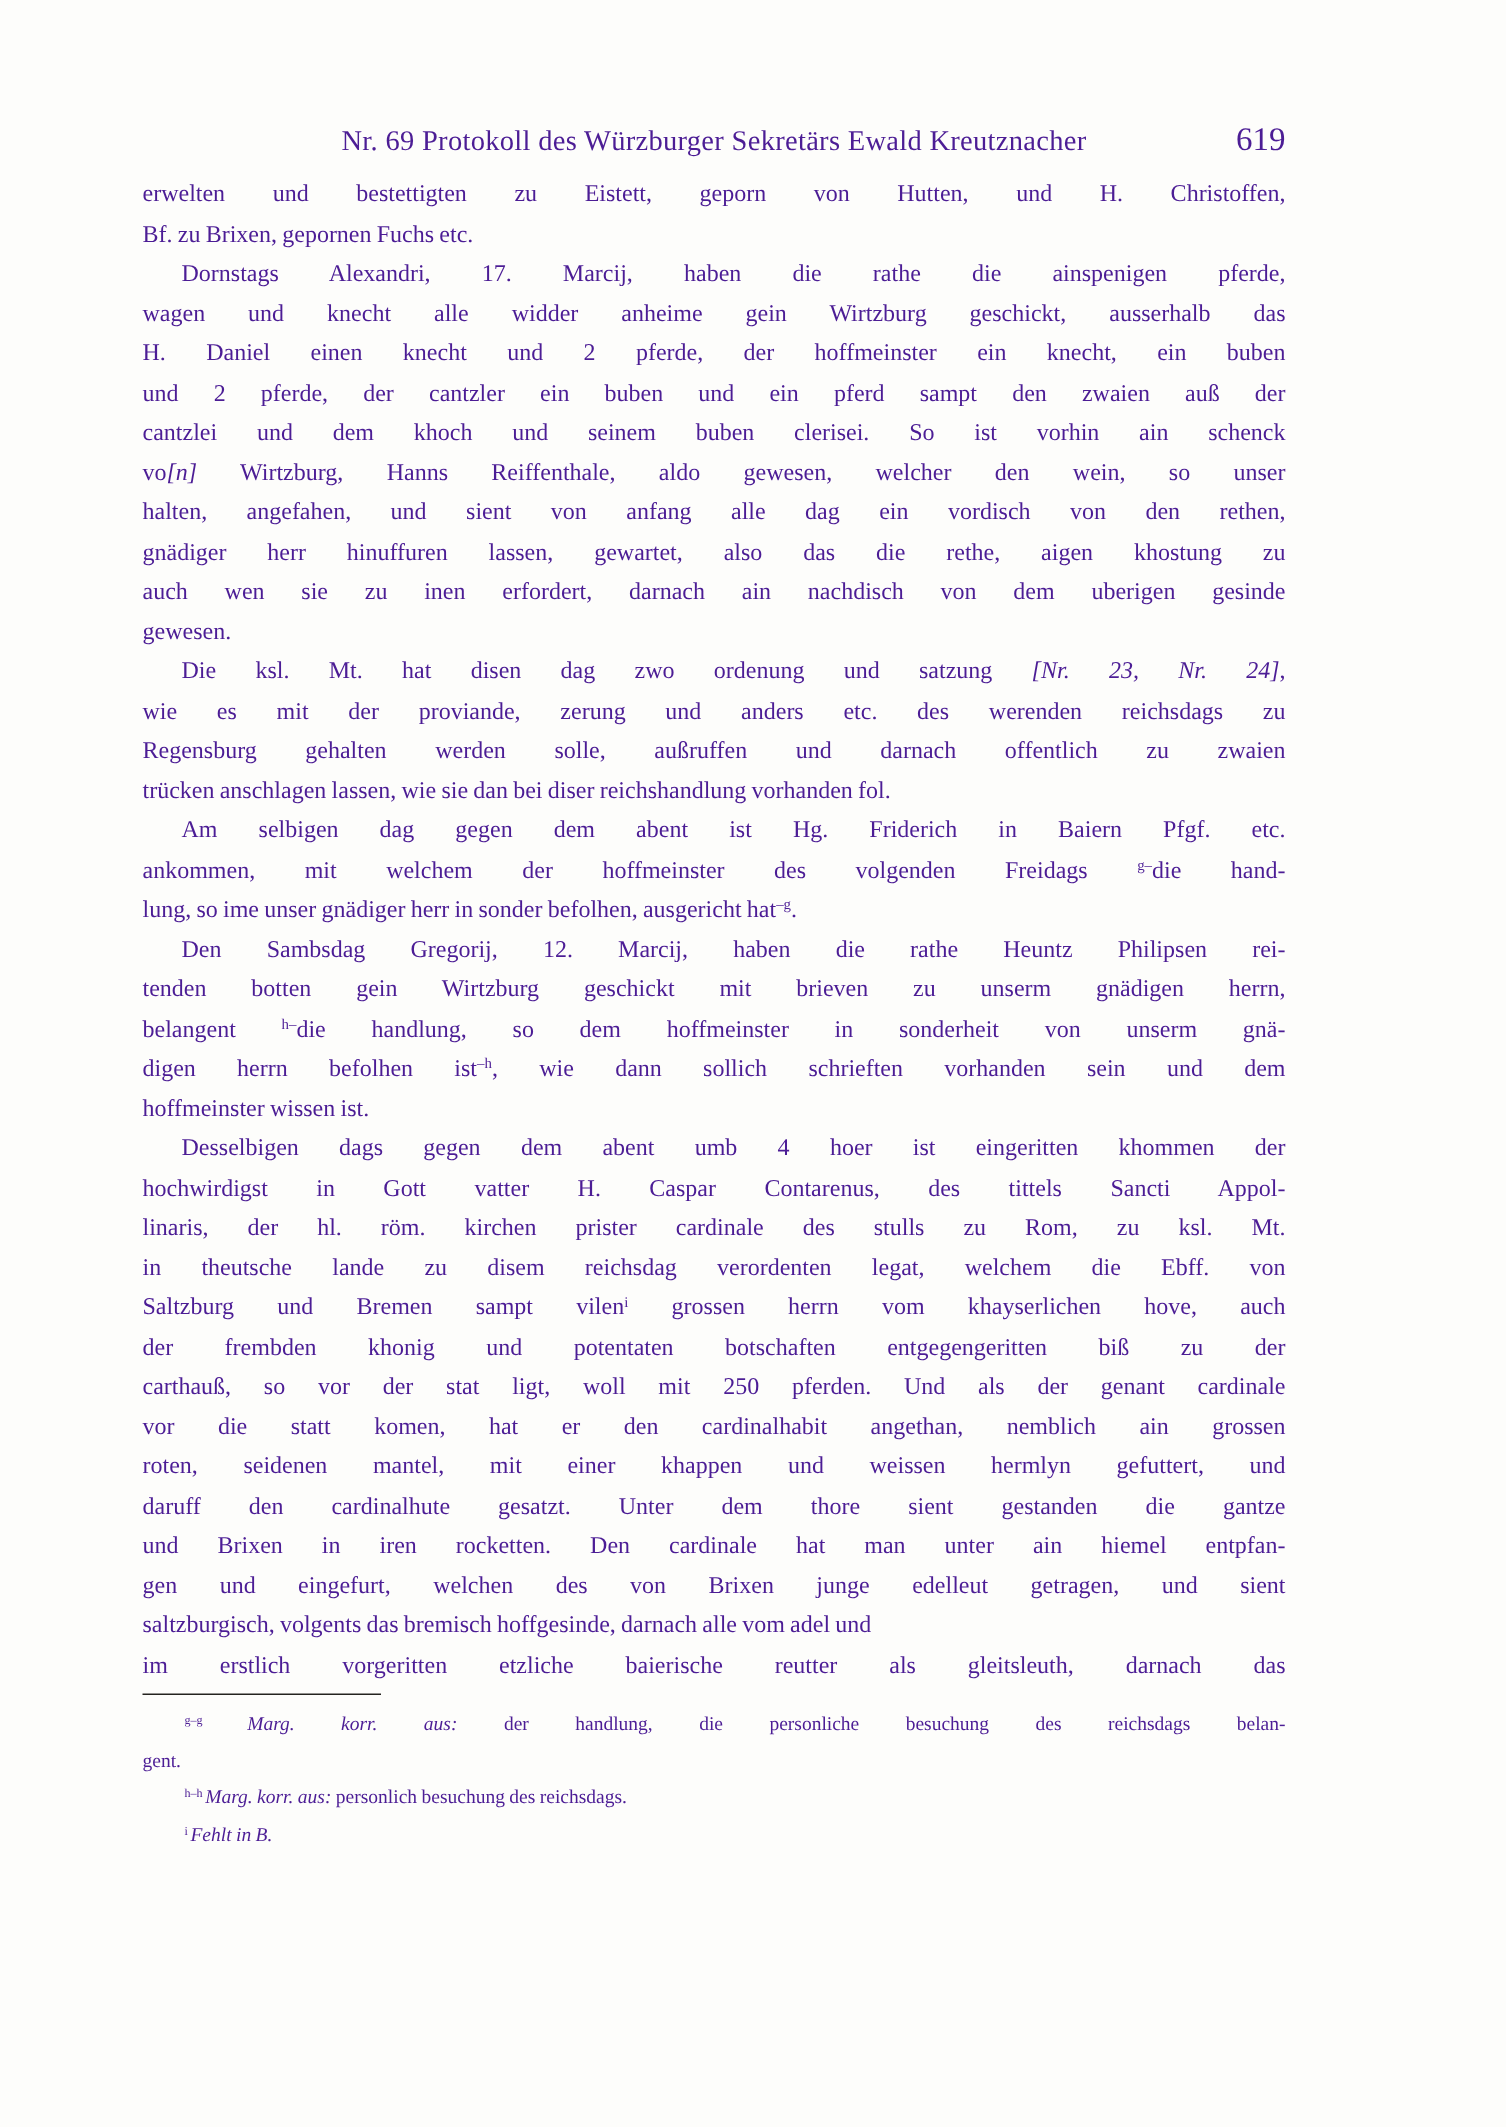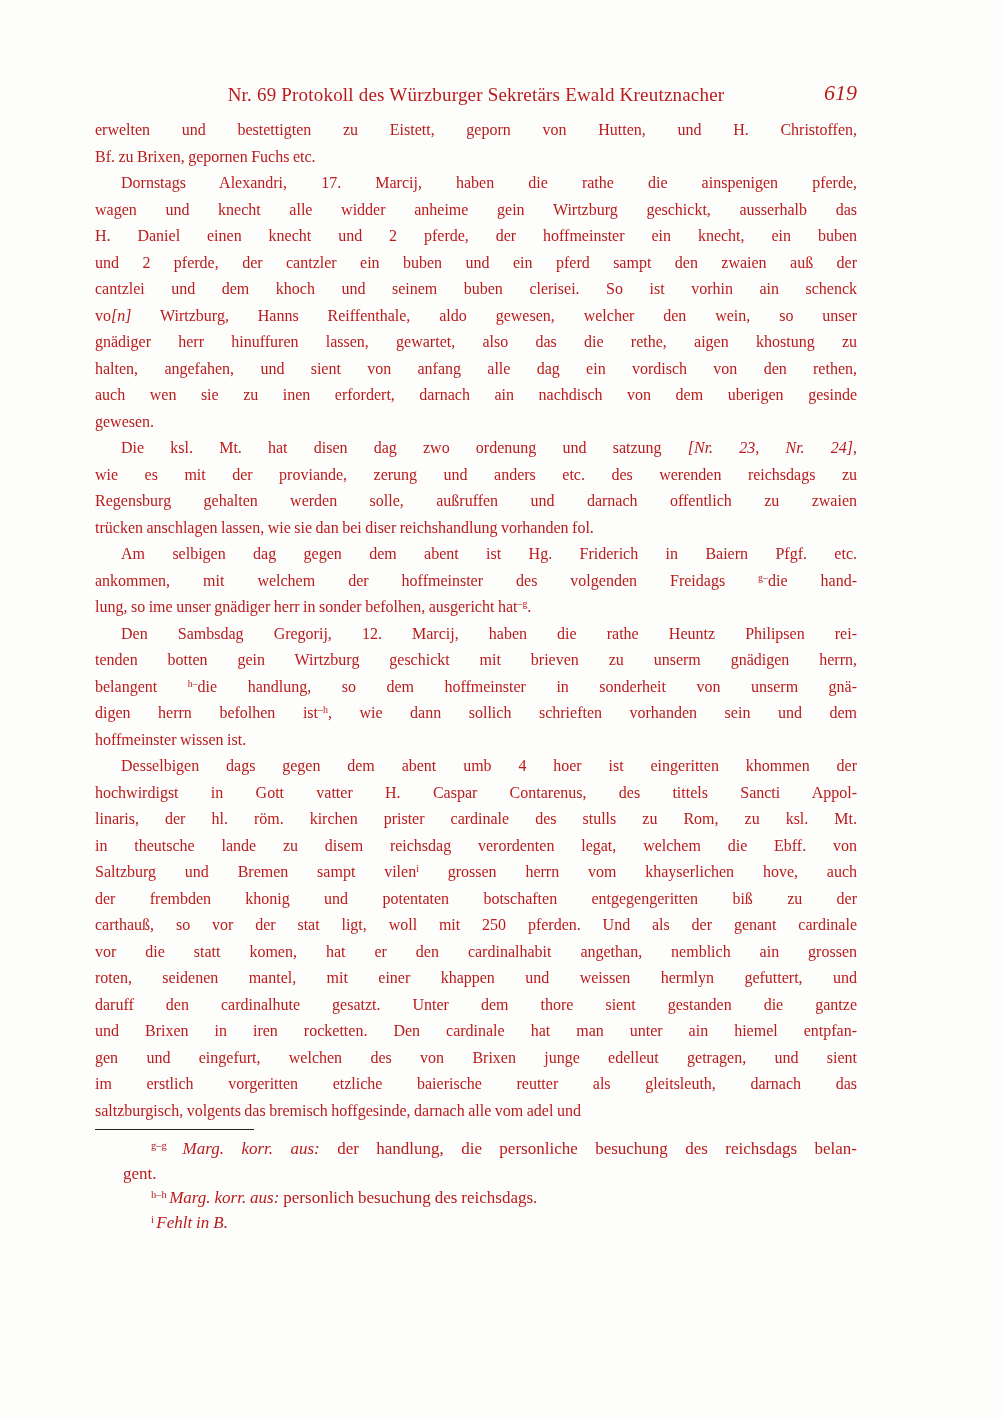--- a/index.html
+++ b/index.html
@@ -1,20 +1,20 @@
 <!DOCTYPE html>
 <html><head>
 <meta charset="utf-8">
 <style>
   html,body{margin:0;padding:0;}
   .page{
     position:relative;
     width:1004px;height:1418px;
     background:#fdfdfb;
-    color:#b91c1c;
+    color:#4c1d95;
     font-family:"Liberation Serif","DejaVu Serif",serif;
     overflow:hidden;
   }
   .column{
     position:absolute;
     left:95px;top:82px;
     width:762px;
   }
   .running-head{
     position:relative;
@@ -24,21 +24,20 @@
     margin-bottom:9px;
   }
   .rh-title{
     text-align:center;
     letter-spacing:.2px;
   }
   .rh-page{
     position:absolute;
     right:0;top:-2px;
     font-size:22px;
-    font-style:italic;
   }
   .body-text{
     font-size:16px;
     line-height:26.5px;
     word-spacing:-0.5px;
   }
   .line{
     text-align:justify;
     text-align-last:justify;
     white-space:normal;
@@ -55,24 +54,23 @@
     vertical-align:0.48em;
     line-height:0;
   }
   .fn-rule{
     width:159px;
     border:0;
     border-top:1.6px solid #24231f;
     margin:5px 0 7px 0;
   }
   .footnotes{
-    font-size:17px;
+    font-size:13px;
     line-height:24.5px;
     word-spacing:-0.3px;
-    margin-left:28px;
   }
   .footnotes .line.indent{text-indent:28px;}
 </style>
 </head>
 <body>
 
 <div class="page">
   <div class="column">
 
     <div class="running-head">
@@ -85,22 +83,22 @@
           <div class="line">erwelten und bestettigten zu Eistett, geporn von Hutten, und H. Christoffen,</div>
           <div class="line last">Bf. zu Brixen, gepornen Fuchs etc.</div>
         </div>
         <div>
           <div class="line indent">Dornstags Alexandri, 17. Marcij, haben die rathe die ainspenigen pferde,</div>
           <div class="line">wagen und knecht alle widder anheime gein Wirtzburg geschickt, ausserhalb das</div>
           <div class="line">H. Daniel einen knecht und 2 pferde, der hoffmeinster ein knecht, ein buben</div>
           <div class="line">und 2 pferde, der cantzler ein buben und ein pferd sampt den zwaien auß der</div>
           <div class="line">cantzlei und dem khoch und seinem buben clerisei. So ist vorhin ain schenck</div>
           <div class="line">vo<span class="st-i">[n]</span> Wirtzburg, Hanns Reiffenthale, aldo gewesen, welcher den wein, so unser</div>
+          <div class="line">halten, angefahen, und sient von anfang alle dag ein vordisch von den rethen,</div>
           <div class="line">gnädiger herr hinuffuren lassen, gewartet, also das die rethe, aigen khostung zu</div>
-          <div class="line">halten, angefahen, und sient von anfang alle dag ein vordisch von den rethen,</div>
           <div class="line">auch wen sie zu inen erfordert, darnach ain nachdisch von dem uberigen gesinde</div>
           <div class="line last">gewesen.</div>
         </div>
         <div>
           <div class="line indent">Die ksl. Mt. hat disen dag zwo ordenung und satzung <span class="st-i">[Nr. 23, Nr. 24]</span>,</div>
           <div class="line">wie es mit der proviande, zerung und anders etc. des werenden reichsdags zu</div>
           <div class="line">Regensburg gehalten werden solle, außruffen und darnach offentlich zu zwaien</div>
           <div class="line last">trücken anschlagen lassen, wie sie dan bei diser reichshandlung vorhanden fol.</div>
         </div>
         <div>
@@ -121,22 +119,22 @@
           <div class="line">linaris, der hl. röm. kirchen prister cardinale des stulls zu Rom, zu ksl. Mt.</div>
           <div class="line">in theutsche lande zu disem reichsdag verordenten legat, welchem die Ebff. von</div>
           <div class="line">Saltzburg und Bremen sampt vilen<span class="st-sup">i</span> grossen herrn vom khayserlichen hove, auch</div>
           <div class="line">der frembden khonig und potentaten botschaften entgegengeritten biß zu der</div>
           <div class="line">carthauß, so vor der stat ligt, woll mit 250 pferden. Und als der genant cardinale</div>
           <div class="line">vor die statt komen, hat er den cardinalhabit angethan, nemblich ain grossen</div>
           <div class="line">roten, seidenen mantel, mit einer khappen und weissen hermlyn gefuttert, und</div>
           <div class="line">daruff den cardinalhute gesatzt. Unter dem thore sient gestanden die gantze</div>
           <div class="line">und Brixen in iren rocketten. Den cardinale hat man unter ain hiemel entpfan-</div>
           <div class="line">gen und eingefurt, welchen des von Brixen junge edelleut getragen, und sient</div>
+          <div class="line last">saltzburgisch, volgents das bremisch hoffgesinde, darnach alle vom adel und</div>
           <div class="line">im erstlich vorgeritten etzliche baierische reutter als gleitsleuth, darnach das</div>
-          <div class="line last">saltzburgisch, volgents das bremisch hoffgesinde, darnach alle vom adel und</div>
         </div>
       </div>
 
     <hr class="fn-rule">
 
     <div class="footnotes" id="footnotes">
         <div>
           <div class="line indent"><span class="st-sup">g–g </span><span class="st-i">Marg. korr. aus:</span> der handlung, die personliche besuchung des reichsdags belan-</div>
           <div class="line last">gent.</div>
         </div>

